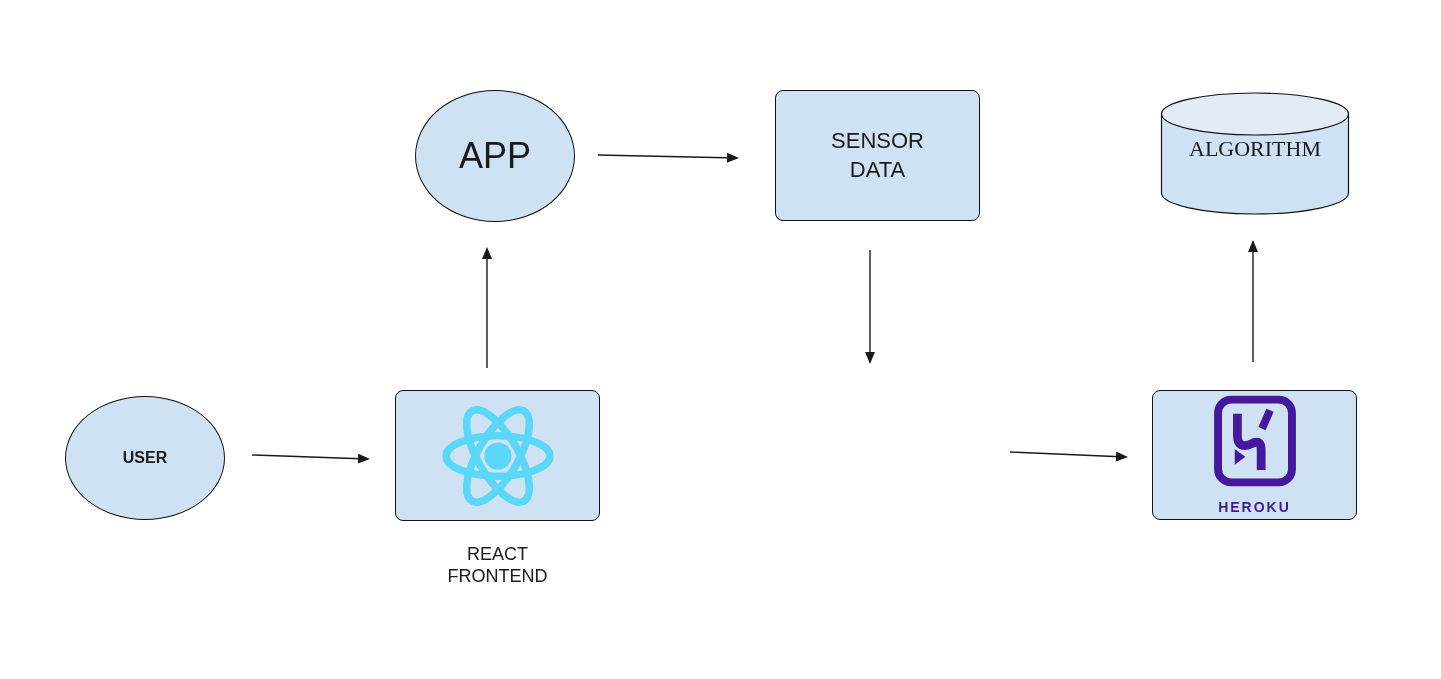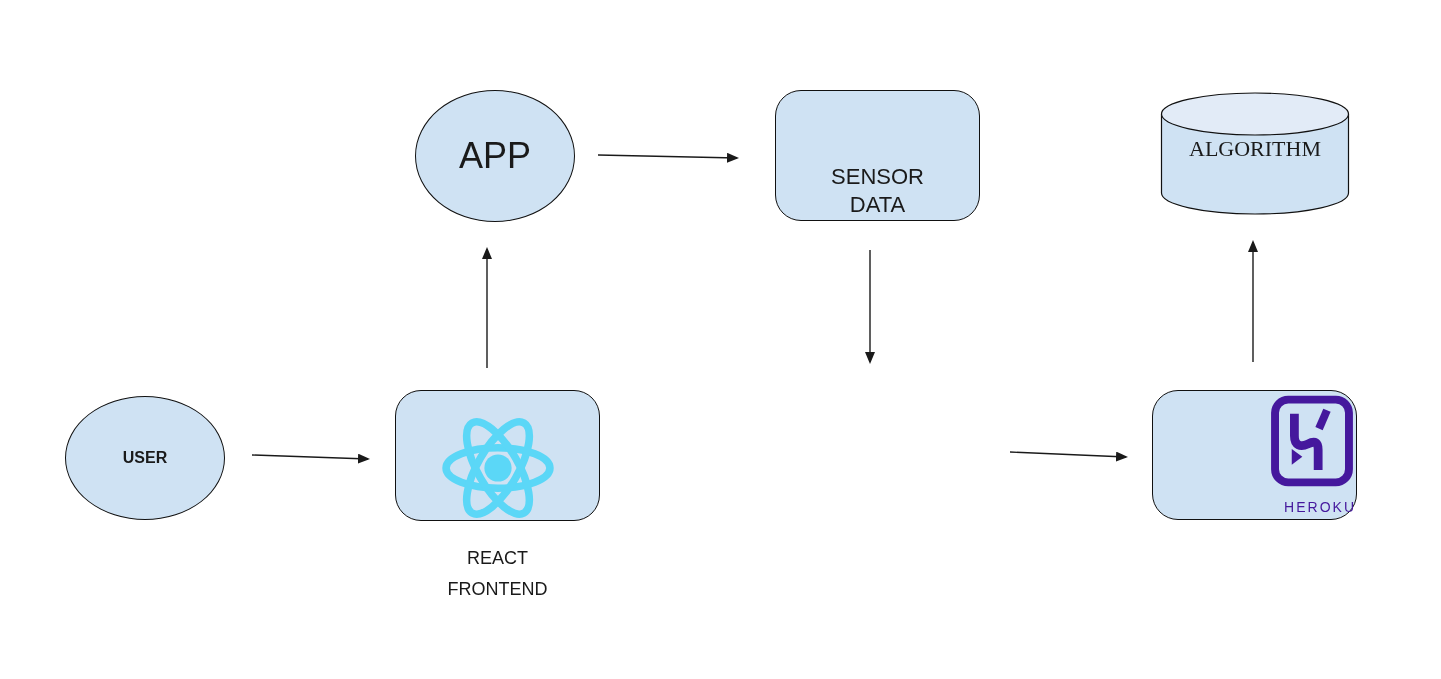--- a/index.html
+++ b/index.html
@@ -20,27 +20,27 @@
     position: absolute;
     box-sizing: border-box;
     background: var(--node-fill, #cfe2f3);
     border: 1px solid var(--node-border, #111111);
     display: flex;
     align-items: center;
     justify-content: center;
     text-align: center;
   }
   .ellipse { border-radius: 50%; }
-  .rounded { border-radius: 26px; align-items: flex-end; }
+  .rounded { border-radius: 8px; }
   .node-label { line-height: 1.3; }
   .caption {
     position: absolute;
     text-align: center;
     color: var(--text, #1a1a1a);
-    line-height: 31px;
+    line-height: 22px;
   }
   .arrow-layer {
     position: absolute;
     left: 0; top: 0;
     width: 1441px;
     height: 679px;
     pointer-events: none;
   }
   .arrow-layer line {
     stroke: var(--arrow, #1a1a1a);
@@ -64,21 +64,21 @@
   
   .n-heroku { left: 1152px; top: 390px; width: 205px; height: 130px; flex-direction: column; }
   .heroku-glyph { width: 88px; height: 92px; display: block; }
   .heroku-glyph .frame { fill: none; stroke: var(--heroku-purple, #45189d); stroke-width: 9; }
   .heroku-glyph .hstroke { fill: none; stroke: var(--heroku-purple, #45189d); stroke-width: 10; }
   .heroku-glyph .accent { fill: none; stroke: var(--heroku-purple, #45189d); stroke-width: 9; }
   .heroku-glyph .tri { fill: var(--heroku-purple, #45189d); }
   .heroku-word {
     margin-top: 12px;
     font-size: 14px;
-    font-weight: normal;
+    font-weight: bold;
     letter-spacing: 2px;
     color: var(--heroku-purple, #45189d);
   }
   .cap-heroku { left: 1165px; top: 546px; width: 178px; font-size: 17px; }
   
   .n-cyl { position: absolute; left: 1160px; top: 92px; width: 190px; height: 124px; font-family: Liberation Serif, serif; }
   .cyl-svg { position: absolute; left: 0; top: 0; width: 190px; height: 124px; display: block; }
   .cyl-svg .body { fill: var(--node-fill, #cfe2f3); stroke: var(--node-border, #111111); stroke-width: 1.2; }
   .cyl-svg .lid  { fill: var(--cylinder-top-fill, #e2ebf7); stroke: var(--node-border, #111111); stroke-width: 1.2; }
   .cyl-label {

